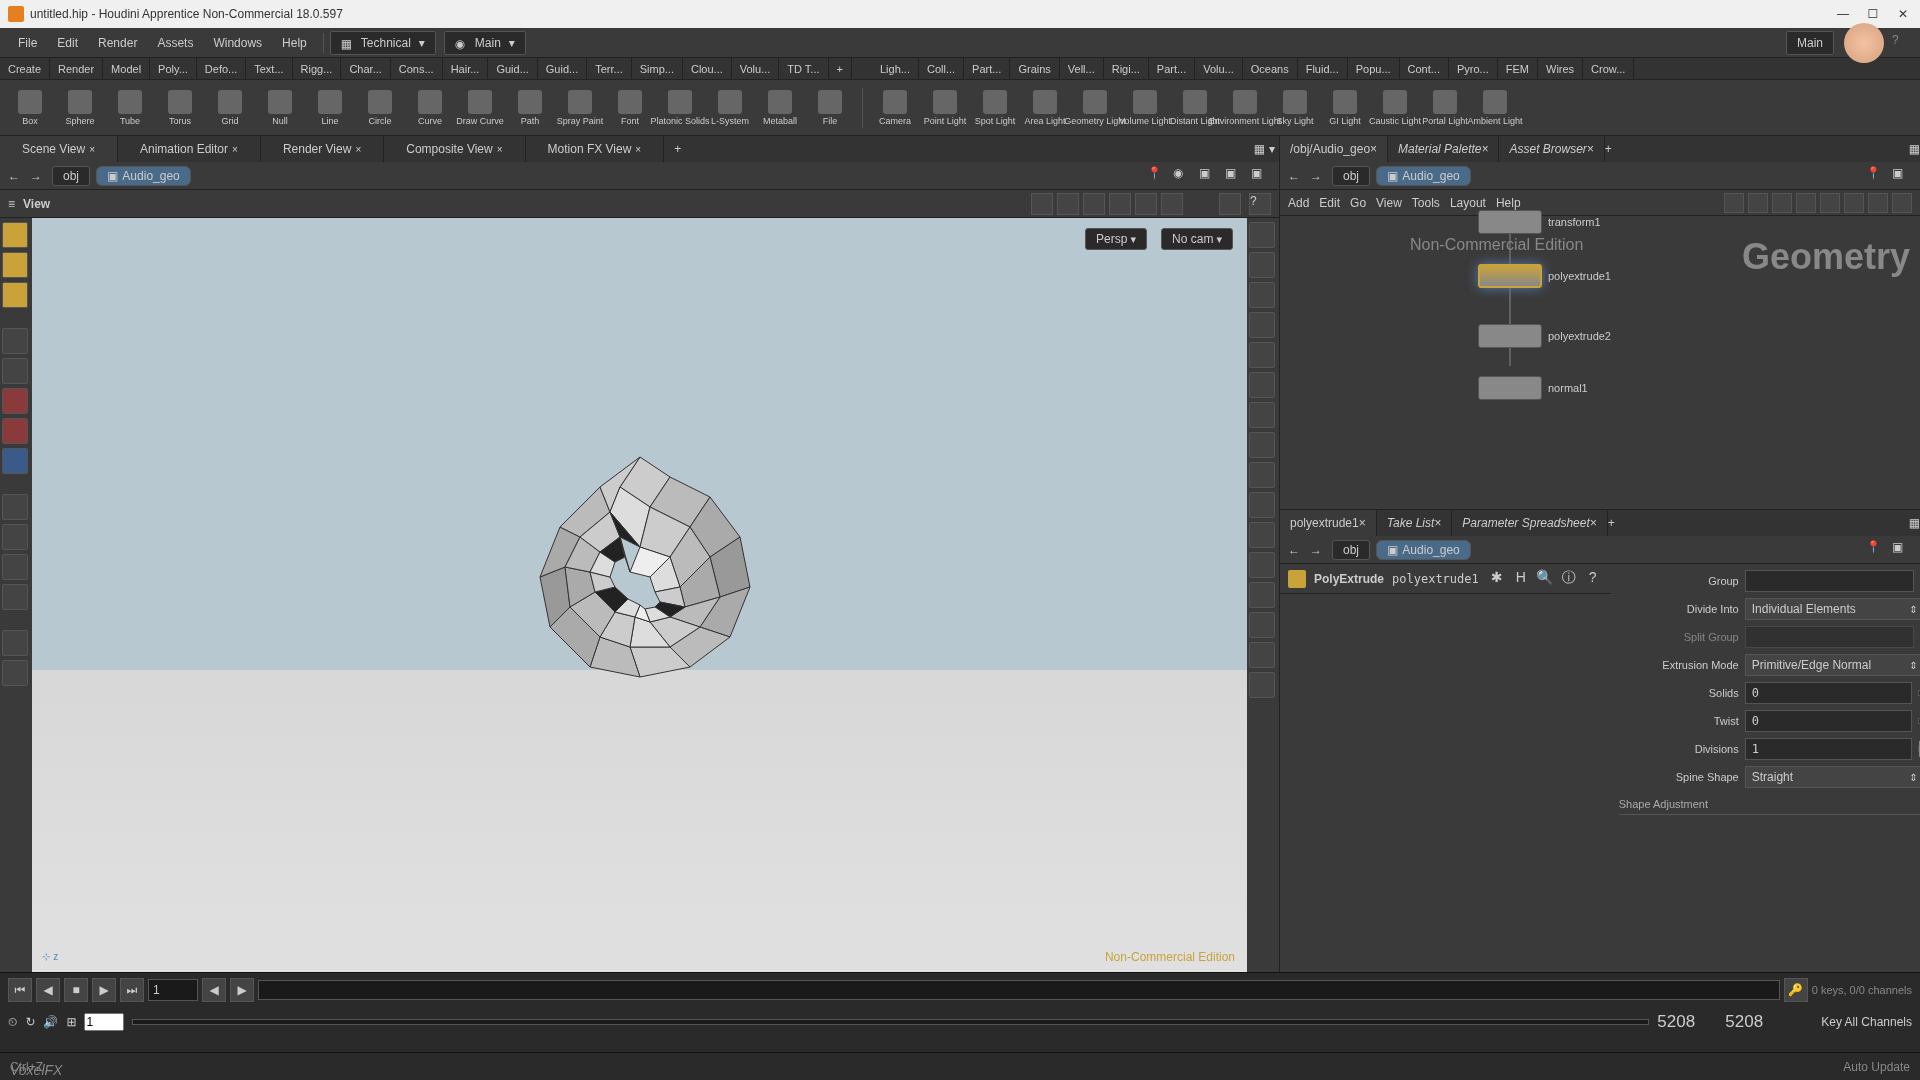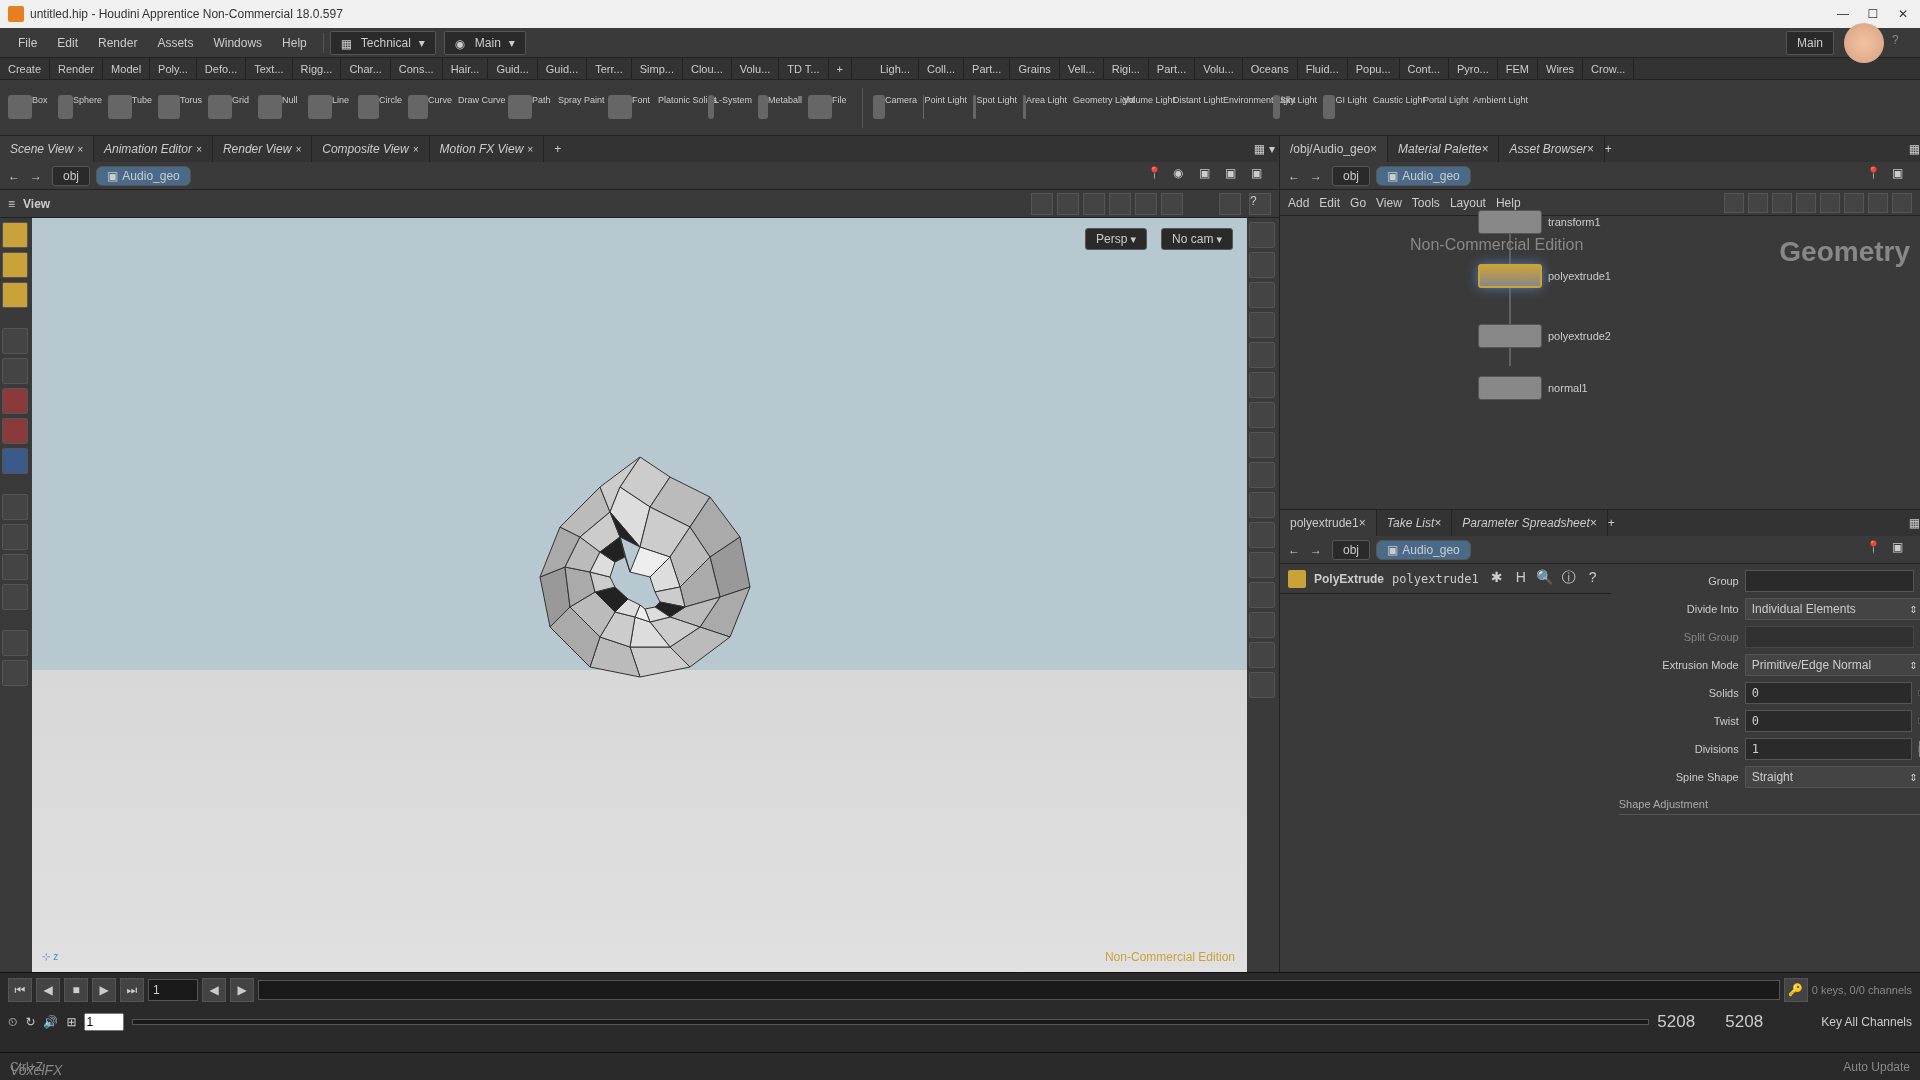--- a/index.html
+++ b/index.html
@@ -11,28 +11,28 @@
 .titlebar .winbtn { width: 18px; height: 18px; display: flex; align-items: center; justify-content: center; cursor: pointer; }
 .menubar { background: #3a3a3a; height: 30px; display: flex; align-items: center; padding: 0 8px; border-bottom: 1px solid #222; }
 .menubar .mitem { padding: 0 10px; cursor: pointer; }
 .menubar .sep { width: 1px; height: 20px; background: #555; margin: 0 6px; }
 .menubar .drop { background: #2a2a2a; padding: 4px 10px; border: 1px solid #555; border-radius: 2px; cursor: pointer; display: flex; align-items: center; gap: 8px; }
 .menubar .drop .ddicon { width: 12px; height: 12px; display: inline-block; }
 .menubar .avatar { margin-left: auto; width: 40px; height: 40px; border-radius: 50%; background: radial-gradient(circle, #f4c2a1, #d4a281); position: relative; }
 .shelftabs { background: #333; height: 22px; display: flex; align-items: center; border-bottom: 1px solid #222; overflow: hidden; }
 .shelftabs .stab { padding: 0 8px; font-size: 11px; cursor: pointer; border-right: 1px solid #222; height: 100%; display: flex; align-items: center; white-space: nowrap; }
 .shelf { background: #3a3a3a; height: 56px; display: flex; align-items: center; padding: 0 8px; border-bottom: 1px solid #222; gap: 6px; overflow: hidden; }
-.shelf .tool { display: flex; flex-direction: row; align-items: flex-start; width: 44px; cursor: pointer; }
+.shelf .tool { display: flex; flex-direction: column; align-items: center; width: 44px; cursor: pointer; }
 .shelf .tool .ticon { width: 24px; height: 24px; background: #666; border-radius: 3px; margin-bottom: 2px; }
 .shelf .tool .tlabel { font-size: 9px; text-align: center; white-space: nowrap; }
 .shelf .vsep { width: 1px; height: 40px; background: #555; margin: 0 4px; }
 .mainrow { display: flex; height: calc(100% - 28px - 30px - 22px - 56px - 80px - 28px); }
 .leftpane { flex: 1; display: flex; flex-direction: column; border-right: 1px solid #222; }
 .lefttabs { background: #333; height: 26px; display: flex; align-items: center; }
-.lefttabs .ltab { padding: 0 10px; height: 100%; display: flex; align-items: center; cursor: pointer; border-right: 1px solid #222; font-style: italic; }
+.lefttabs .ltab { padding: 0 22px; height: 100%; display: flex; align-items: center; cursor: pointer; border-right: 1px solid #222; }
 .lefttabs .ltab.active { background: #3a3a3a; }
 .lefttabs .lclose { margin-left: 4px; font-size: 10px; }
 .lefttabs .ladd { padding: 0 10px; cursor: pointer; }
 .pathbar { background: #3a3a3a; height: 28px; display: flex; align-items: center; padding: 0 8px; gap: 6px; border-bottom: 1px solid #222; }
 .pathbar .parrow { width: 16px; cursor: pointer; }
 .pathbar .pseg { background: #2a2a2a; padding: 2px 10px; border: 1px solid #555; border-radius: 3px; cursor: pointer; }
 .pathbar .pseg.blue { background: #4a6a8a; border-radius: 6px; }
 .pathbar .picon { width: 20px; height: 20px; cursor: pointer; }
 .viewheader { background: #3a3a3a; height: 28px; display: flex; align-items: center; padding: 0 8px; gap: 8px; border-bottom: 1px solid #222; }
 .viewheader .vlabel { font-weight: bold; }
@@ -54,21 +54,21 @@
 .rightpane { width: 640px; display: flex; flex-direction: column; }
 .rtabs { background: #333; height: 26px; display: flex; align-items: center; }
 .rtabs .rtab { padding: 0 10px; height: 100%; display: flex; align-items: center; cursor: pointer; border-right: 1px solid #222; font-style: italic; }
 .rtabs .rtab.active { background: #3a3a3a; font-style: normal; }
 .nodeview { flex: 0 0 320px; background: #3a3a3a; position: relative; border-bottom: 1px solid #222; }
 .nodeview .nmenu { height: 26px; display: flex; align-items: center; padding: 0 8px; gap: 10px; border-bottom: 1px solid #222; }
 .nodeview .nmenu .nmi { cursor: pointer; }
 .nodeview .nmenu .nicons { margin-left: auto; display: flex; gap: 4px; }
 .nodeview .nmenu .nicons .ni { width: 20px; height: 20px; background: #444; border: 1px solid #555; cursor: pointer; }
 .nodeview .graph { position: relative; height: calc(100% - 26px - 28px); background: #3a3a3a; }
-.nodeview .graph .gwater { position: absolute; right: 10px; top: 20px; font-size: 28px; color: #888; font-weight: bold; }
+.nodeview .graph .gwater { position: absolute; right: 10px; top: 20px; font-size: 36px; color: #888; font-weight: bold; }
 .nodeview .graph .gwater2 { position: absolute; left: 130px; top: 20px; font-size: 16px; color: #888; }
 .nodeview .graph .node { position: absolute; display: flex; align-items: center; gap: 6px; }
 .nodeview .graph .node .nbox { width: 64px; height: 24px; background: #888; border: 1px solid #555; border-radius: 3px; position: relative; }
 .nodeview .graph .node .nbox.sel { border: 2px solid #c9a23a; box-shadow: 0 0 12px #5a7aaa; background: linear-gradient(#c9a23a, #888); }
 .nodeview .graph .node .nlabel { font-size: 11px; }
 .nodeview .graph svg.wires { position: absolute; inset: 0; pointer-events: none; }
 .paramtabs { background: #333; height: 26px; display: flex; align-items: center; }
 .paramtabs .ptab { padding: 0 10px; height: 100%; display: flex; align-items: center; cursor: pointer; border-right: 1px solid #222; font-style: italic; }
 .paramtabs .ptab.active { background: #3a3a3a; font-style: normal; }
 .parampane { flex: 1; background: #3a3a3a; display: flex; overflow: hidden; }

